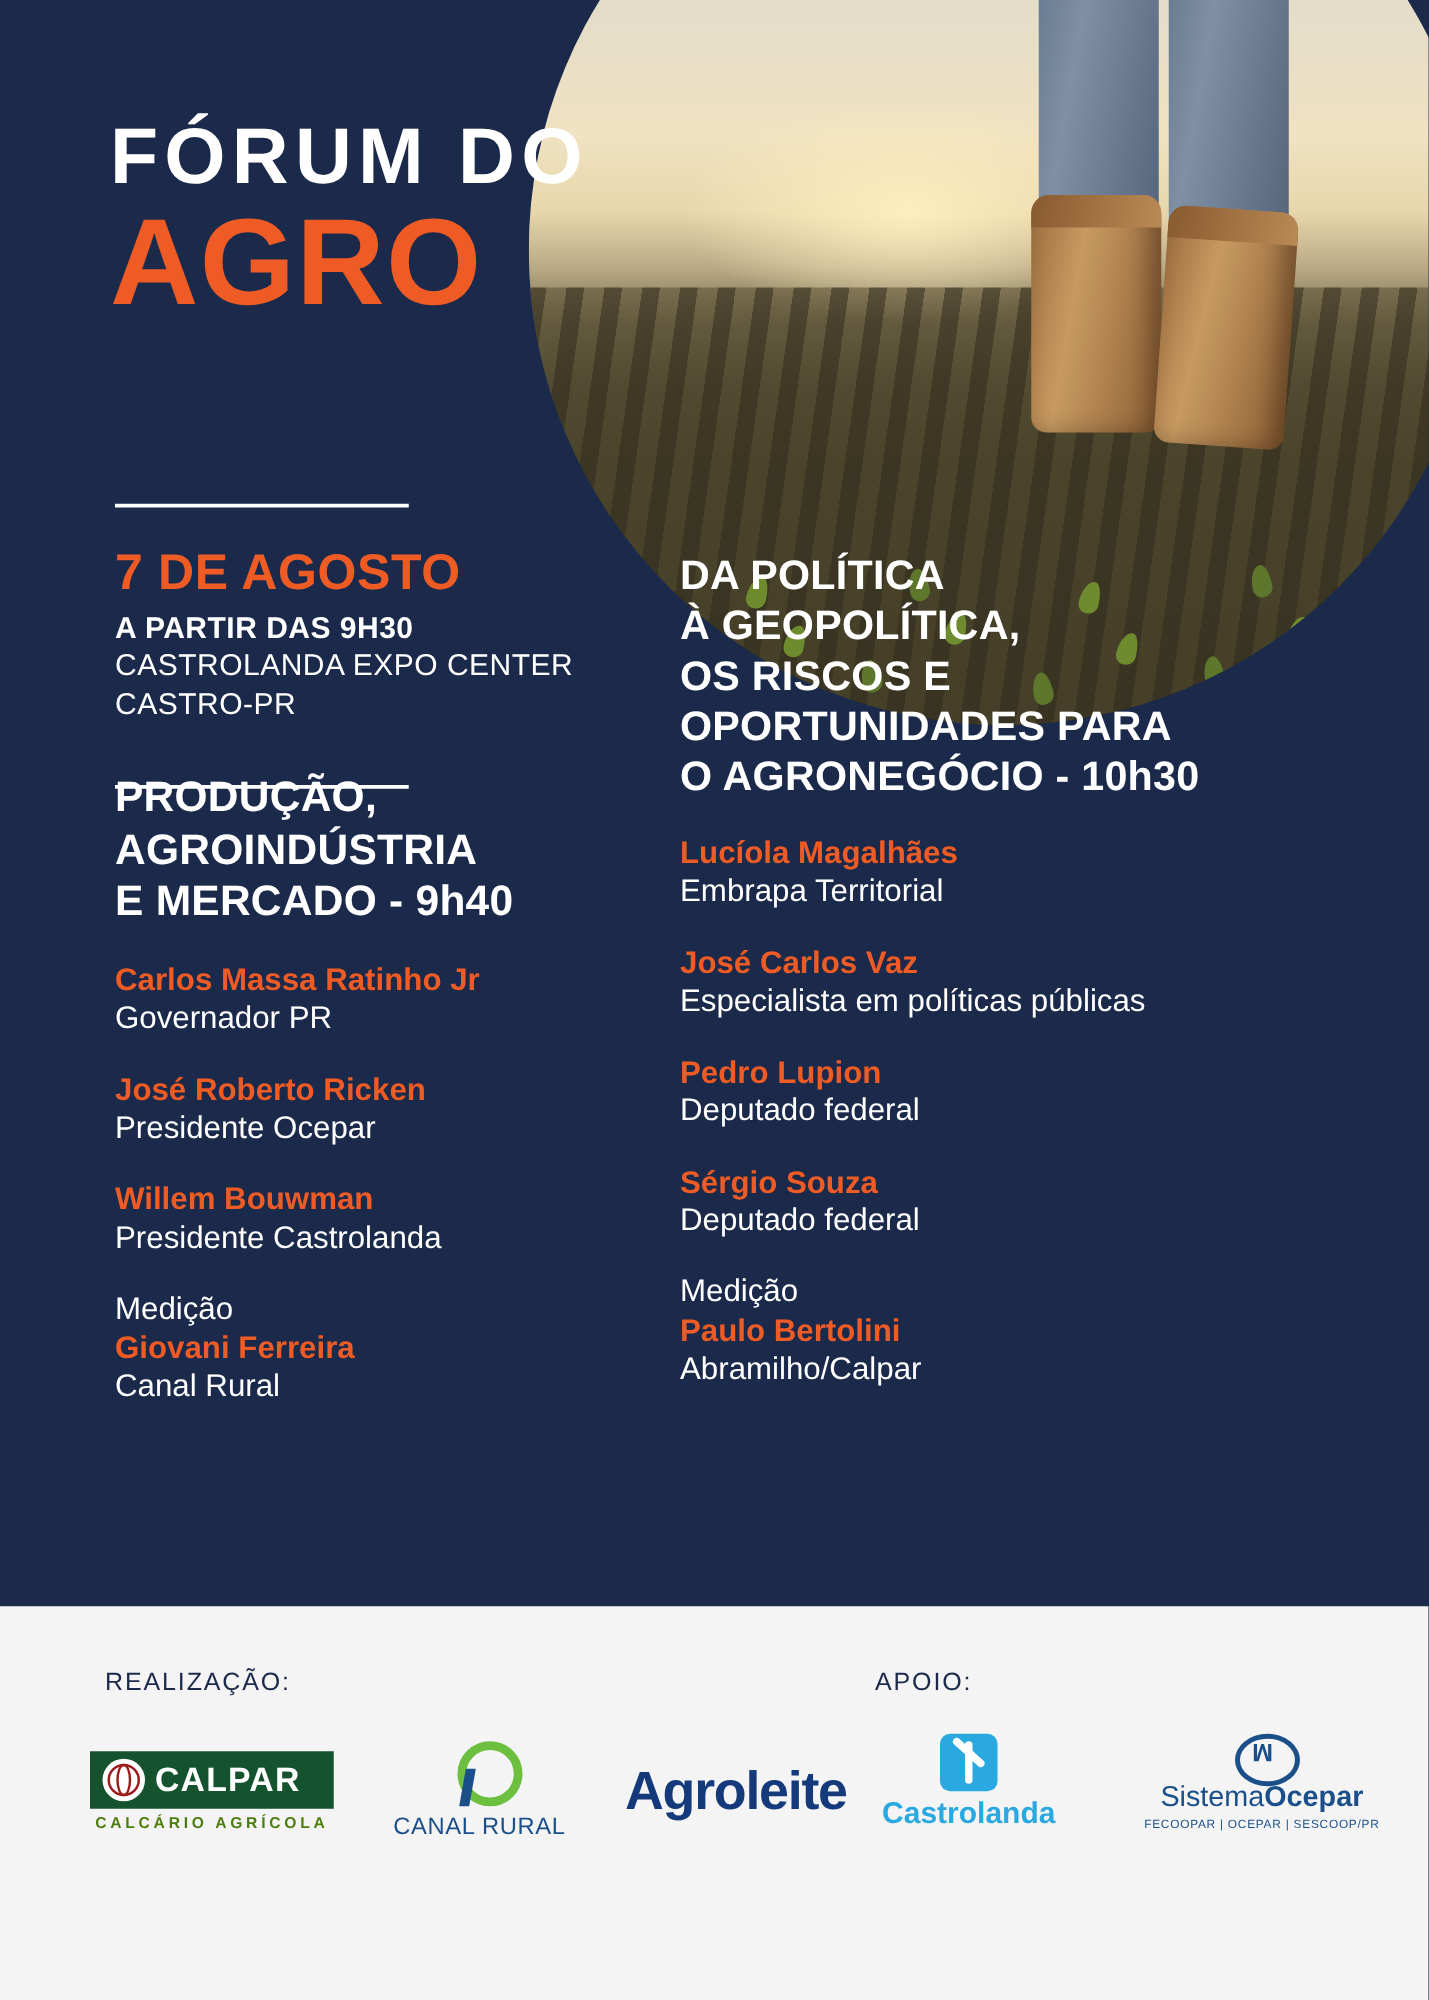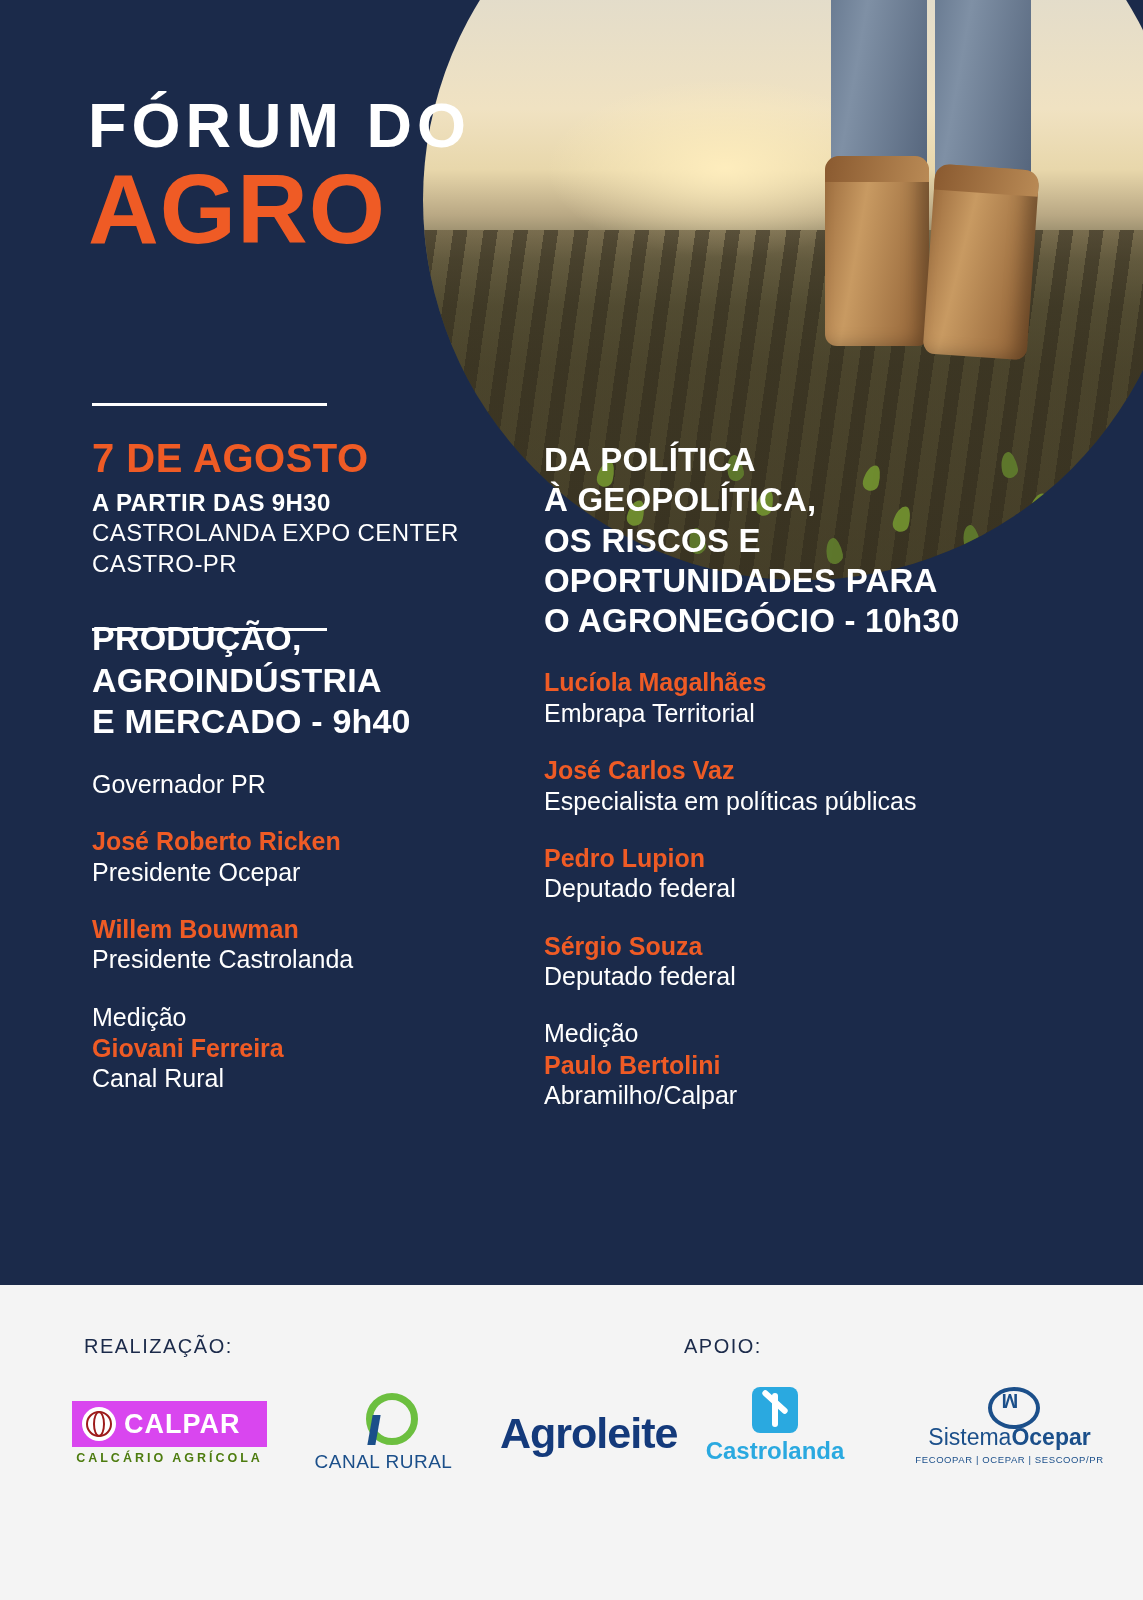--- a/index.html
+++ b/index.html
@@ -179,29 +179,29 @@
     background:#f4f4f4;
   }
   .footer-label {
     position:absolute;
     color:#1b2a4a;
     font-size:20px;
     letter-spacing:1.5px;
     font-weight:400;
   }
   .lbl-realizacao { left:84px; top:50px; }
-  .lbl-apoio { left:684px; top:50px; }
+  .lbl-apoio { left:700px; top:50px; }
 
   .logos-left { position:absolute; left:72px; top:108px; display:flex; align-items:center; gap:34px; }
   .logos-right { position:absolute; left:700px; top:102px; display:flex; align-items:center; gap:52px; }
 
   
   .logo-calpar { width:195px; }
   .calpar-bar {
-    background:#d946ef; color:#ffffff;
+    background:#14532d; color:#ffffff;
     display:flex; align-items:center; gap:8px;
     padding:6px 10px;
   }
   .calpar-globe {
     width:34px; height:34px; border-radius:50%;
     background:#ffffff; position:relative; flex:0 0 auto;
   }
   .calpar-globe::before, .calpar-globe::after {
     content:""; position:absolute; inset:4px;
     border:2px solid #9d1b1b; border-radius:50%;
@@ -334,20 +334,21 @@
     <div class="venue">CASTRO-PR</div>
 
     <div class="panel-title left-panel-title">
       <div>PRODUÇÃO,</div>
       <div>AGROINDÚSTRIA</div>
       <div>E MERCADO - 9h40</div>
     </div>
 
     <div class="people">
       <div class="person">
+        <div class="person-name">Carlos Massa Ratinho Jr</div>
         <div class="person-role">Governador PR</div>
       </div>
       <div class="person">
         <div class="person-name">José Roberto Ricken</div>
         <div class="person-role">Presidente Ocepar</div>
       </div>
       <div class="person">
         <div class="person-name">Willem Bouwman</div>
         <div class="person-role">Presidente Castrolanda</div>
       </div>

